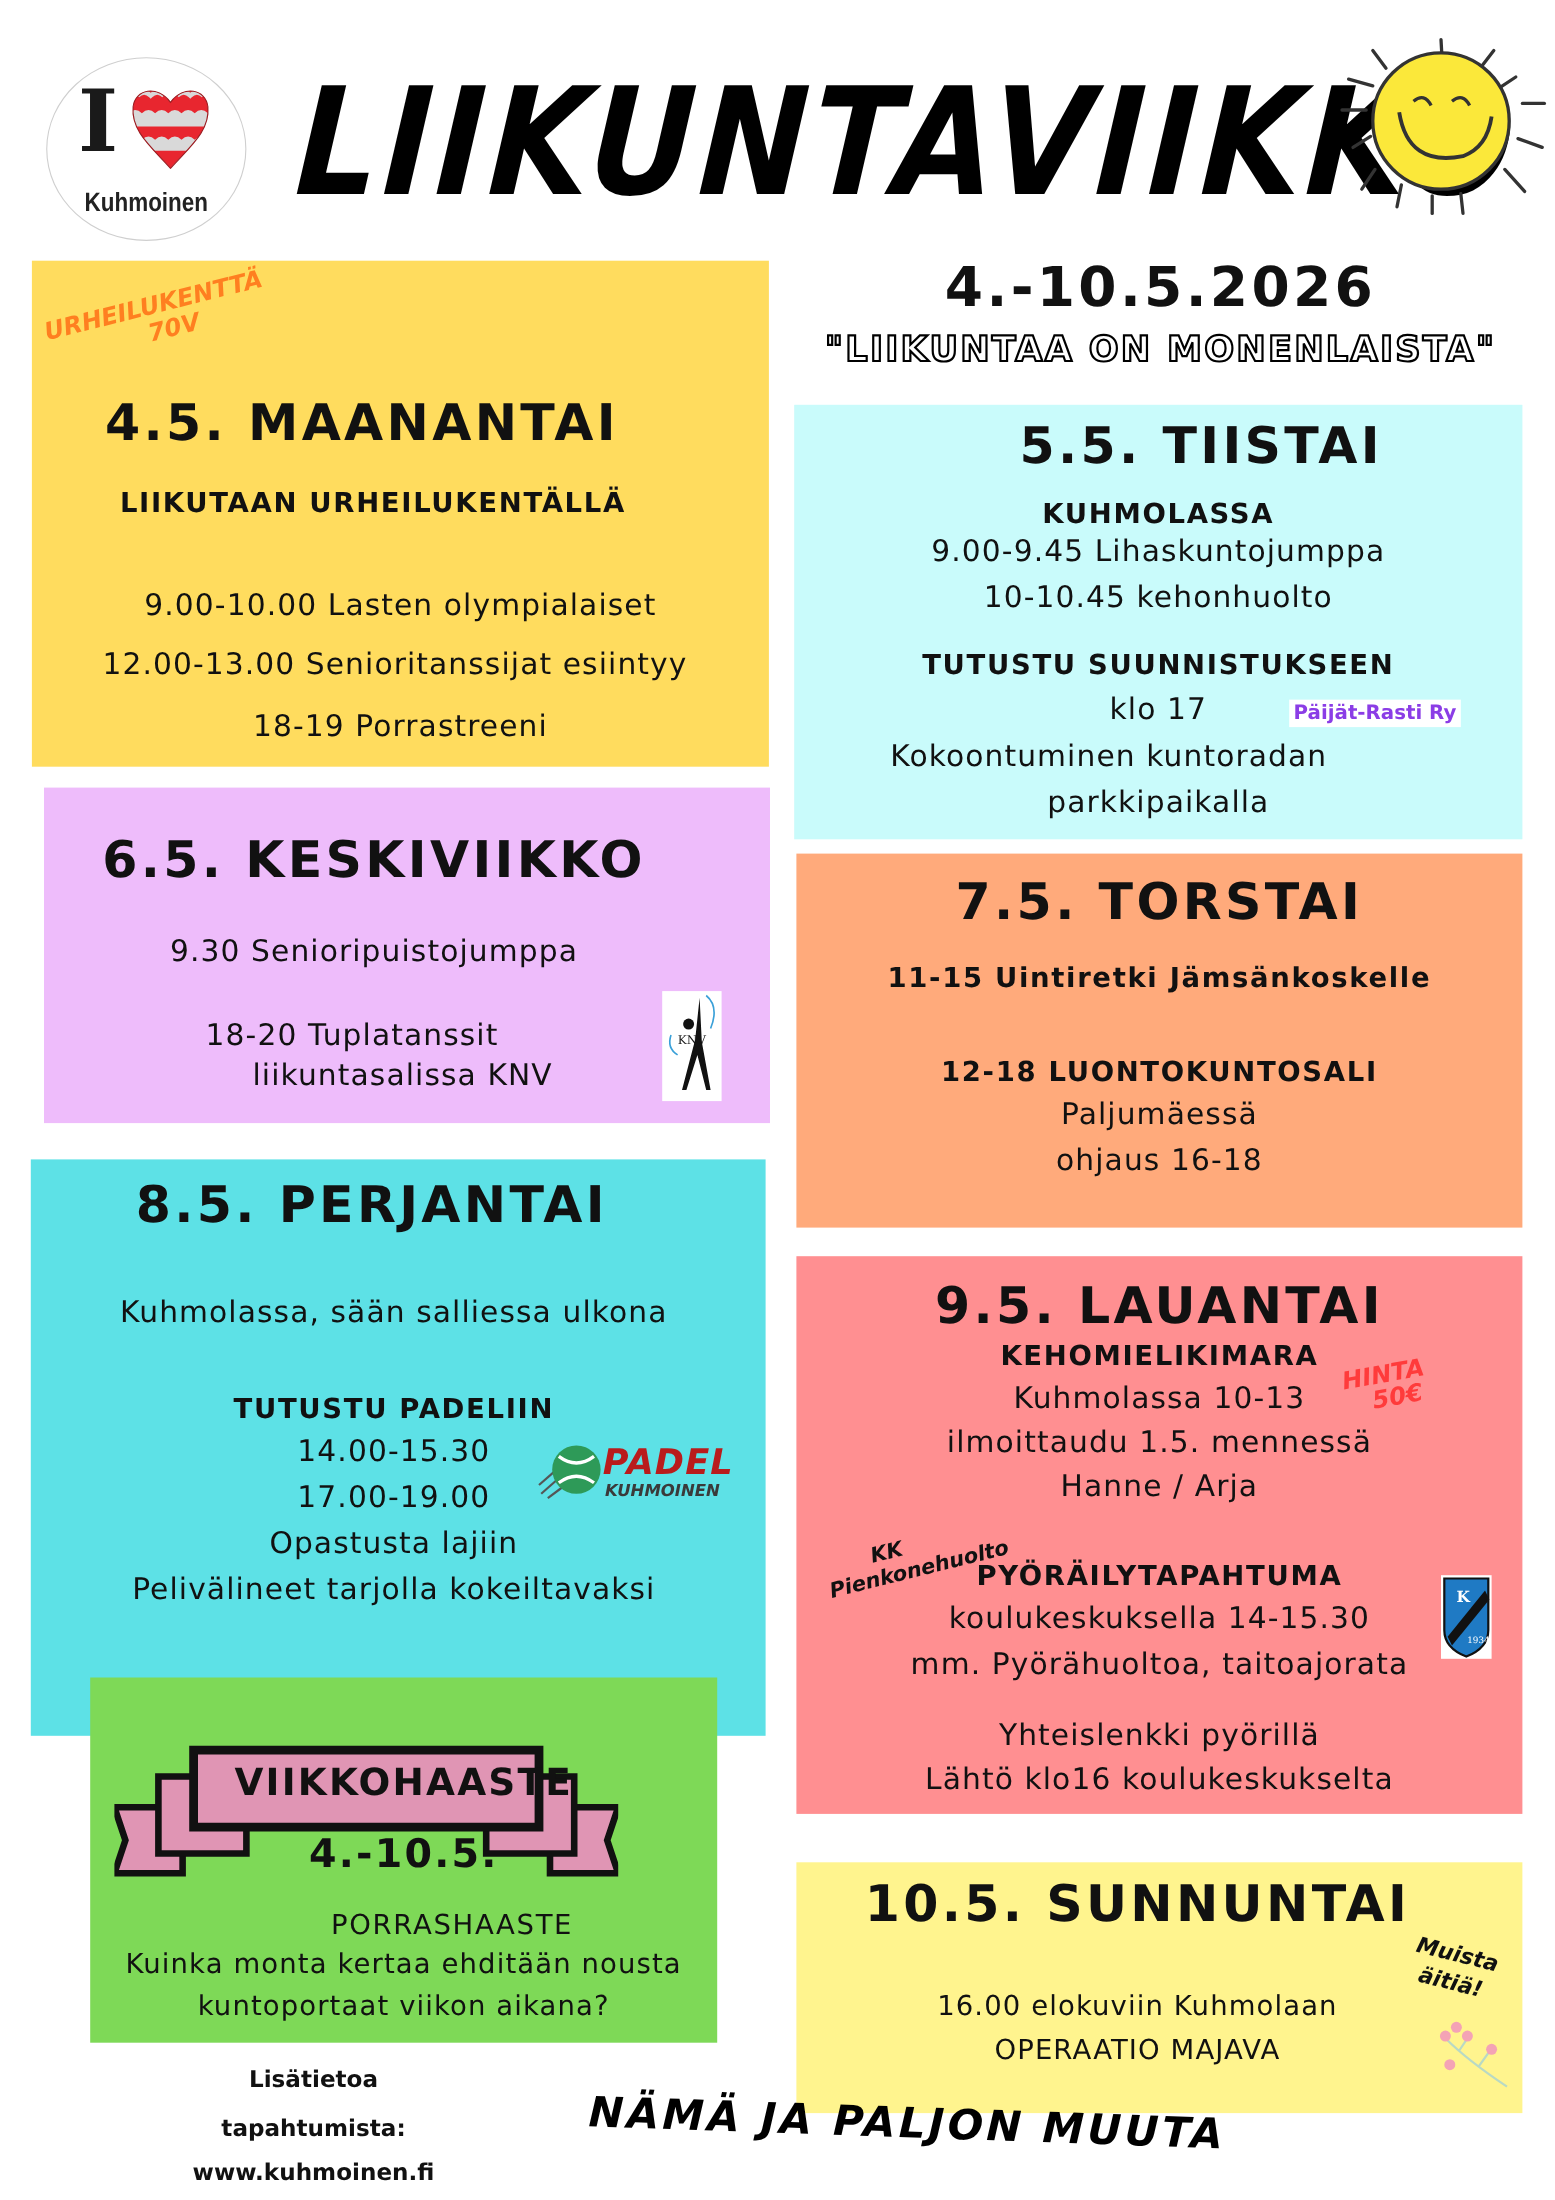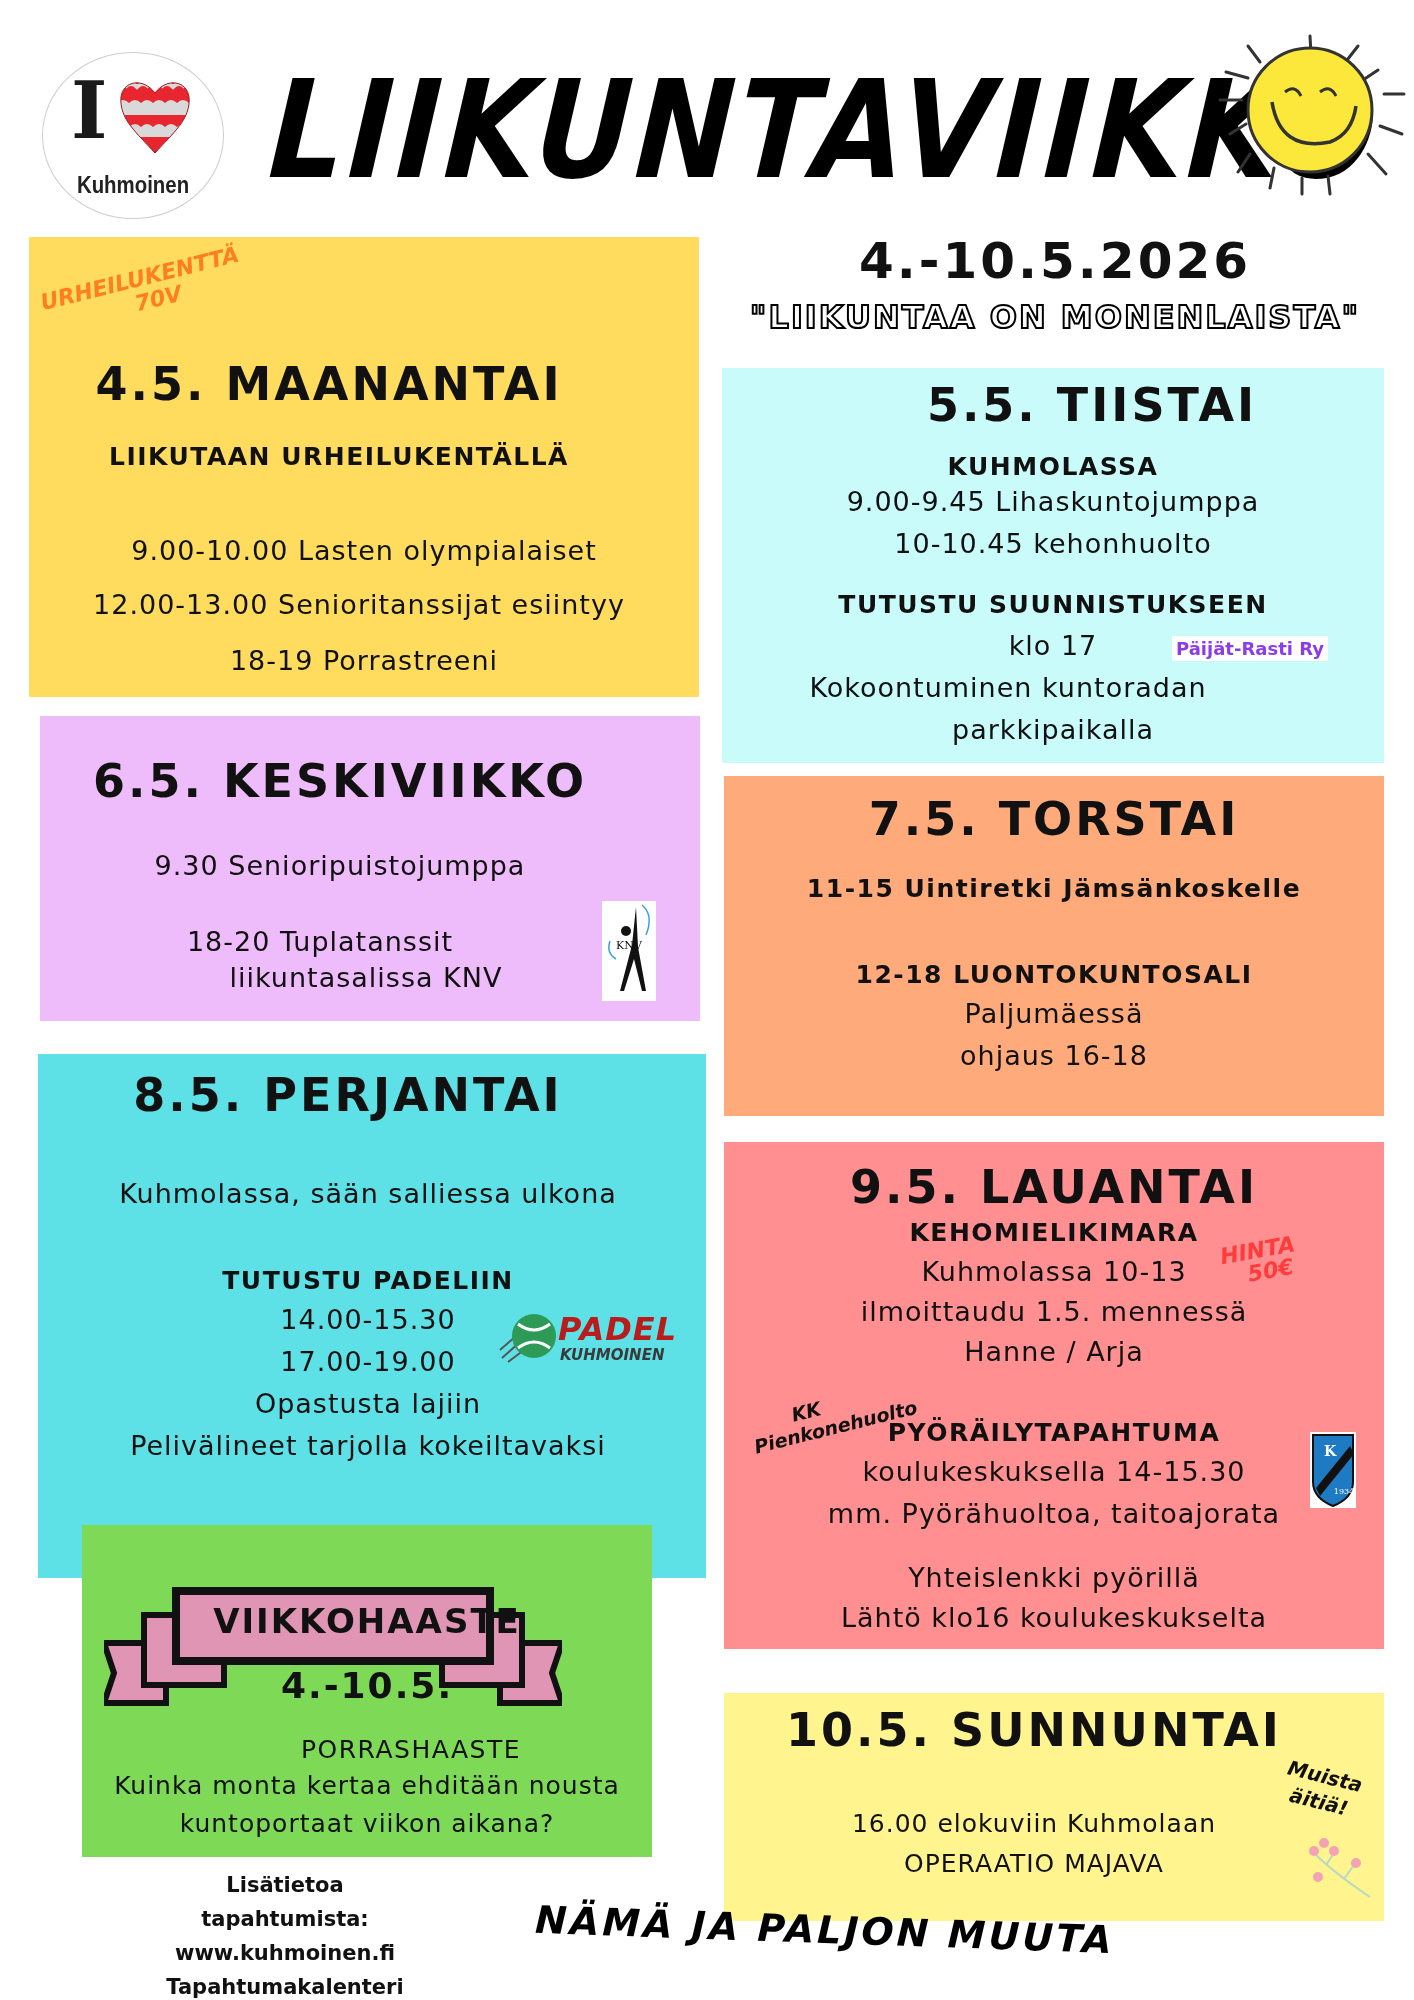--- a/index.html
+++ b/index.html
@@ -117,21 +117,21 @@
 </div>
 
 <div class="box" style="left:724px;top:776px;width:660px;height:340px;background:#ffaa7b;">
   <div class="abs day-title" style="left:0;width:660px;top:16px;">7.5. TORSTAI</div>
   <div class="abs sub" style="left:0;width:660px;top:98px;">11-15 Uintiretki Jämsänkoskelle</div>
   <div class="abs sub" style="left:0;width:660px;top:184px;">12-18 LUONTOKUNTOSALI</div>
   <div class="abs line" style="left:0;width:660px;top:222px;">Paljumäessä</div>
   <div class="abs line" style="left:0;width:660px;top:264px;">ohjaus 16-18</div>
 </div>
 
-<div class="box" style="left:38px;top:1054px;width:668px;height:524px;background:#5de1e6;">
+<div class="box" style="left:28px;top:1054px;width:668px;height:524px;background:#5de1e6;">
   <div class="abs day-title" style="left:0;width:620px;top:14px;">8.5. PERJANTAI</div>
   <div class="abs line" style="left:0;width:660px;top:124px;">Kuhmolassa, sään salliessa ulkona</div>
   <div class="abs sub" style="left:0;width:660px;top:212px;">TUTUSTU PADELIIN</div>
   <div class="abs line" style="left:0;width:660px;top:250px;">14.00-15.30</div>
   <div class="abs line" style="left:0;width:660px;top:292px;">17.00-19.00</div>
   <div class="abs line" style="left:0;width:660px;top:334px;">Opastusta lajiin</div>
   <div class="abs line" style="left:0;width:660px;top:376px;">Pelivälineet tarjolla kokeiltavaksi</div>
   <div class="abs" style="left:460px;top:256px;width:200px;height:60px;">
     <svg class="abs" style="left:0;top:0;" width="60" height="56" viewBox="0 0 60 56">
       <g stroke="#555" stroke-width="2">
@@ -203,17 +203,17 @@
     <path d="M10 20 Q30 40 66 64 M22 32 L30 20 M40 46 L50 32" stroke="#b9d9c4" stroke-width="2" fill="none"></path>
     <circle cx="10" cy="18" r="5" fill="#f4a3b5"></circle>
       <circle cx="20" cy="10" r="5" fill="#f4a3b5"></circle>
     <circle cx="30" cy="18" r="5" fill="#f4a3b5"></circle>
       <circle cx="14" cy="44" r="5" fill="#f4a3b5"></circle>
     <circle cx="52" cy="30" r="5" fill="#f4a3b5"></circle>
   </svg>
 </div>
 
 <div class="abs" style="left:160px;top:1868px;width:250px;text-align:center;">
-  <div style="font-weight:bold;font-size:21px;line-height:34px;">Lisätietoa tapahtumista:</div>
+  <div style="font-weight:bold;font-size:21px;line-height:45px;">Lisätietoa tapahtumista:</div>
   <div style="font-weight:bold;font-size:21px;line-height:34px;">www.kuhmoinen.fi</div>
   <div style="font-weight:bold;font-size:21px;line-height:34px;">Tapahtumakalenteri</div>
 </div>
 <div class="abs hand" style="left:535px;top:1908px;font-size:38px;letter-spacing:3px;color:#000;transform:rotate(2deg);">NÄMÄ JA PALJON MUUTA</div>
 
 </body></html>

